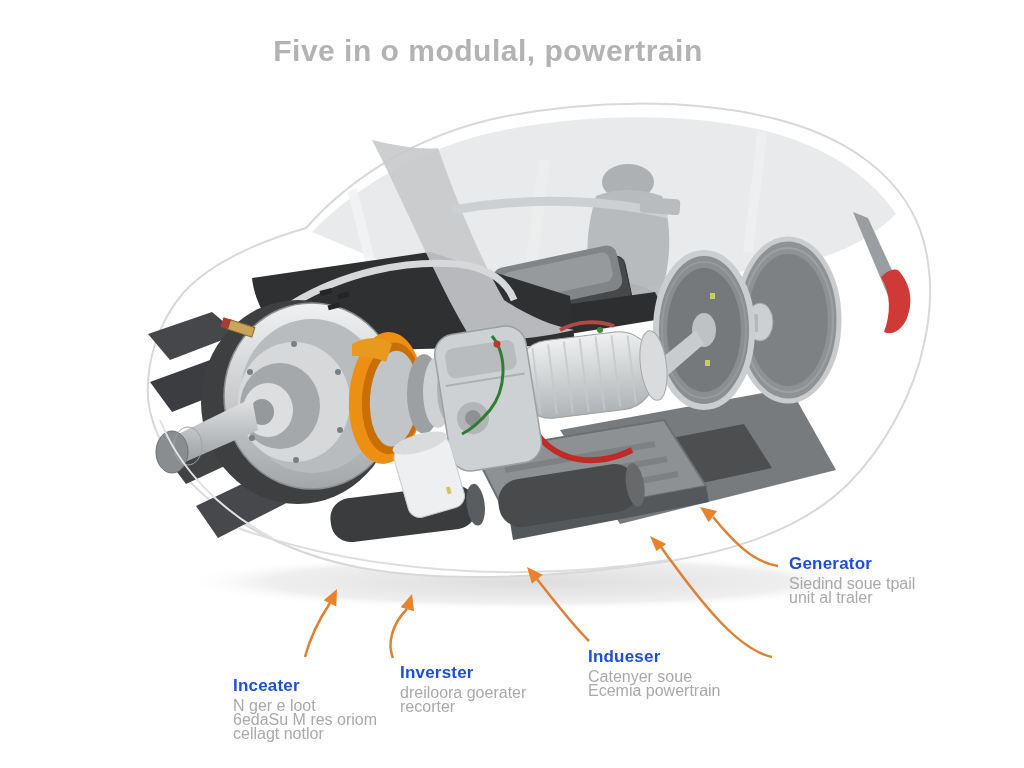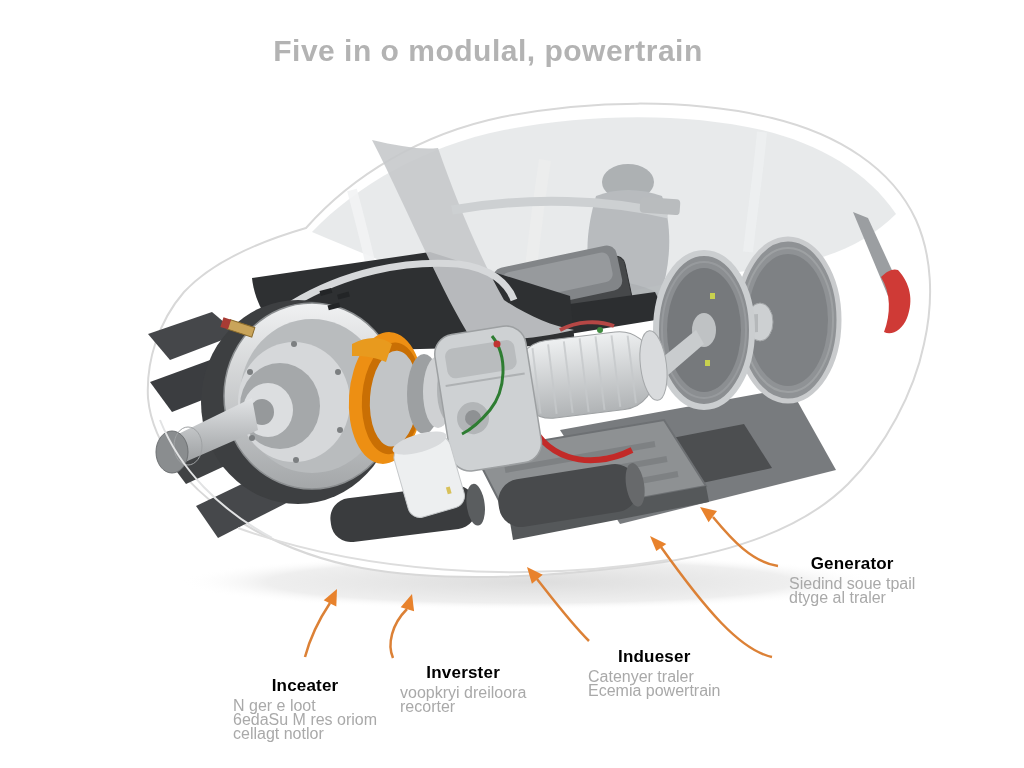--- a/index.html
+++ b/index.html
@@ -6,21 +6,21 @@
   #stage{
     position:relative;width:1024px;height:768px;background:#ffffff;overflow:hidden;
     font-family:"Liberation Sans", sans-serif;
   }
   #title{
     position:absolute;top:34px;left:0;width:976px;text-align:center;
     font-size:30px;font-weight:600;color:#b3b3b3;letter-spacing:.5px;
   }
   #illustration{position:absolute;top:0;left:0;}
   .label{position:absolute;}
-  .label .hd{margin:0;font-size:17px;font-weight:700;color:#000000;letter-spacing:.2px;text-align:center;}
+  .label .hd{margin:0;font-size:17px;font-weight:700;color:#1d4ed8;letter-spacing:.2px;}
   .label .sub{font-size:16px;color:#a9a9a9;line-height:14px;margin-top:3px;}
 </style>
 </head>
 <body>
 
 <div id="stage">
 
   <div id="title">Five in o modulal, powertrain</div>
 
   <svg id="illustration" width="1024" height="768" viewBox="0 0 1024 768">
@@ -228,35 +228,35 @@
     <div class="sub">
       <div>N ger e loot</div>
       <div>6edaSu M res oriom</div>
       <div>cellagt notlor</div>
     </div>
   </div>
 
   <div class="label" style="left:400px;top:663px;">
     <div class="hd">Inverster</div>
     <div class="sub">
-      <div>voopkryi dreiloora</div>
+      <div>dreiloora goerater</div>
       <div>recorter</div>
     </div>
   </div>
 
   <div class="label" style="left:588px;top:647px;">
     <div class="hd">Indueser</div>
     <div class="sub">
-      <div>Catenyer traler</div>
+      <div>Catenyer soue</div>
       <div>Ecemia powertrain</div>
     </div>
   </div>
 
 
   <div class="label" style="left:789px;top:554px;">
     <div class="hd">Generator</div>
     <div class="sub">
       <div>Siedind soue tpail</div>
-      <div>dtyge al traler</div>
+      <div>unit al traler</div>
     </div>
   </div>
 
 </div>
 
 </body></html>

